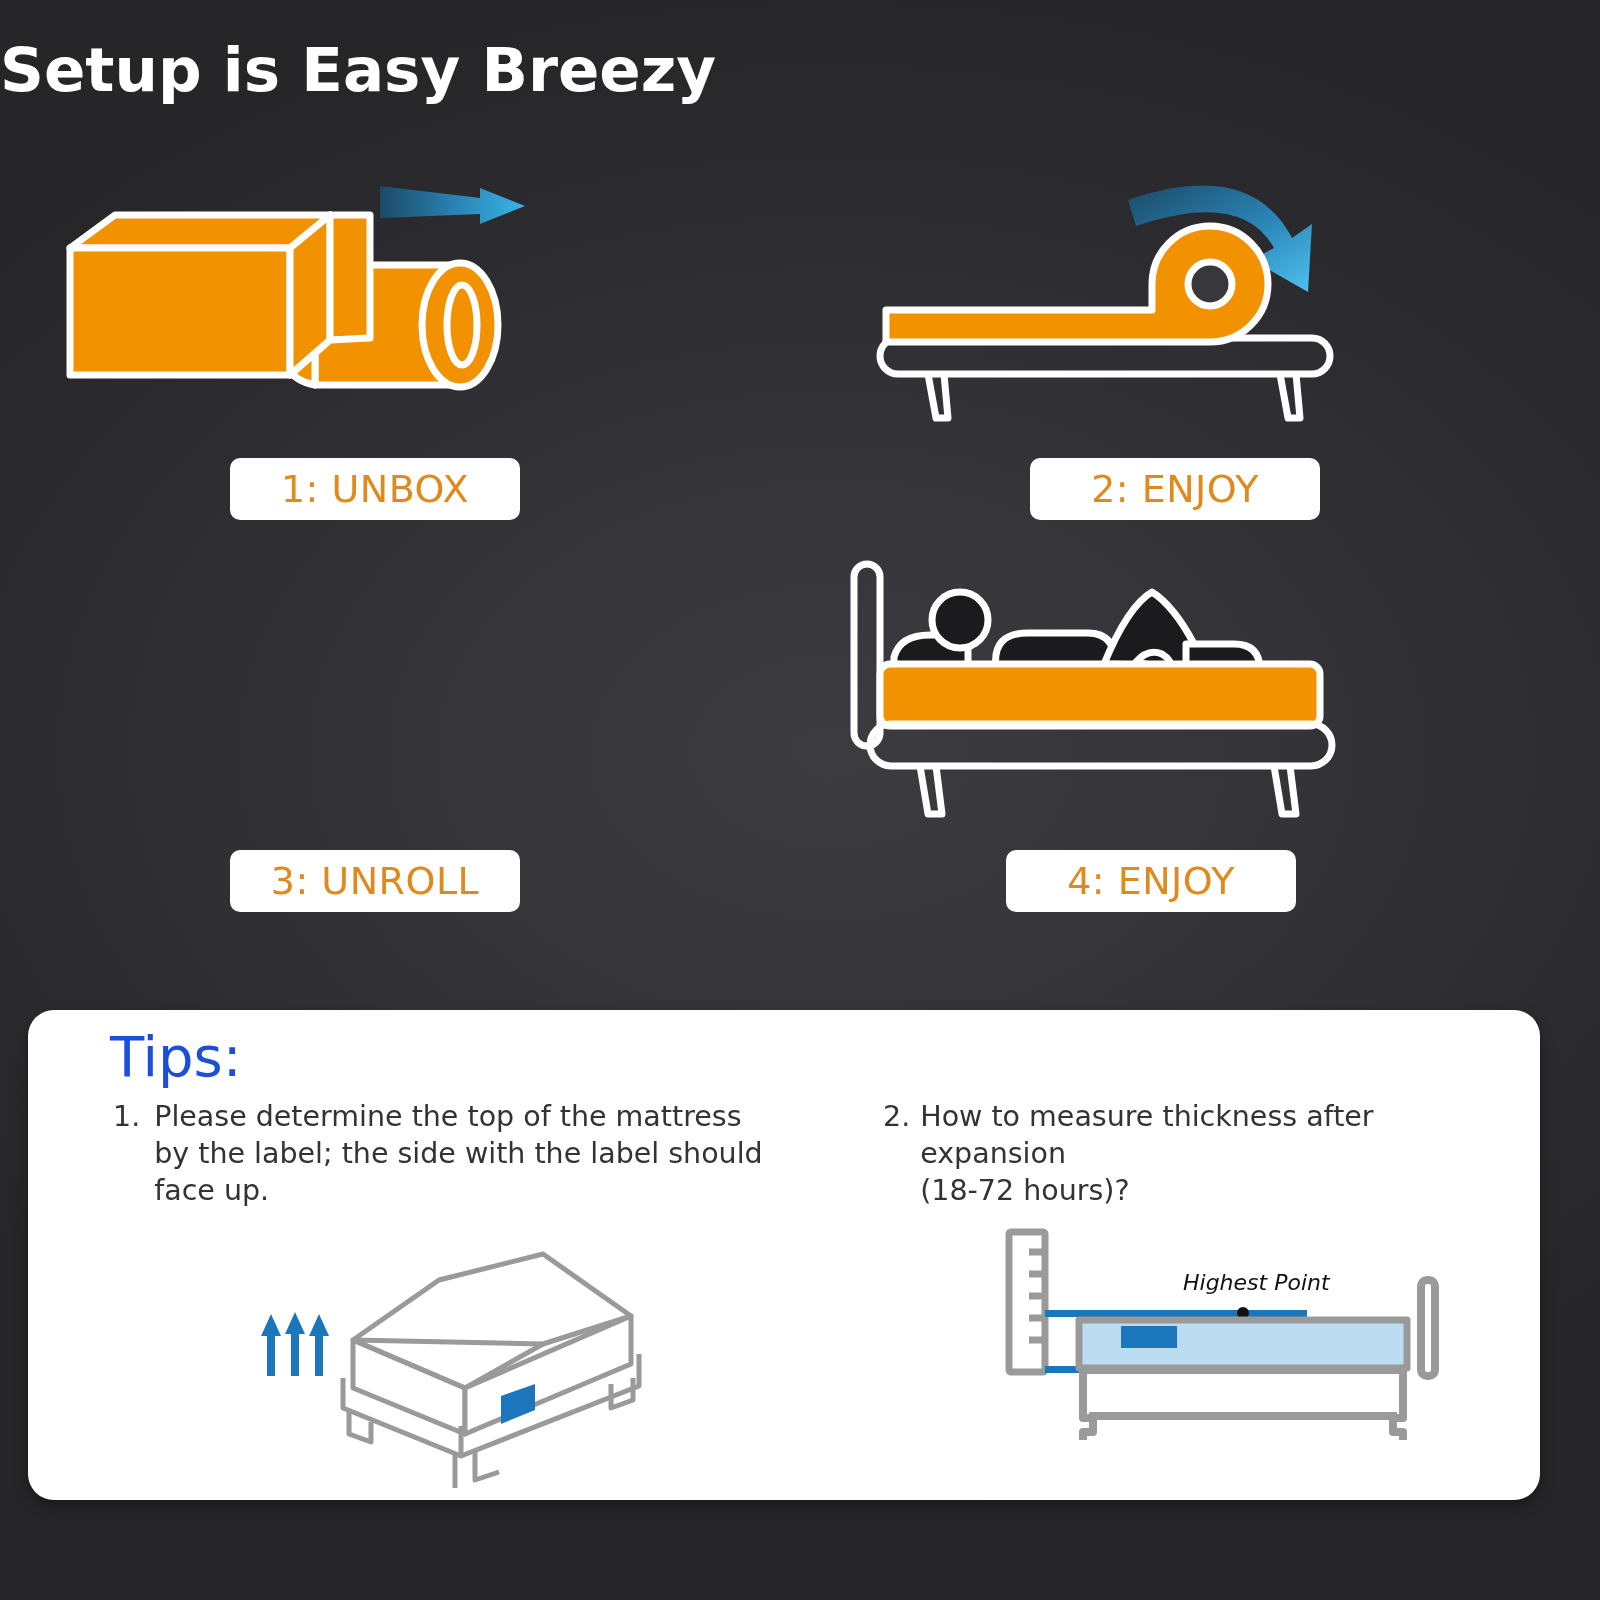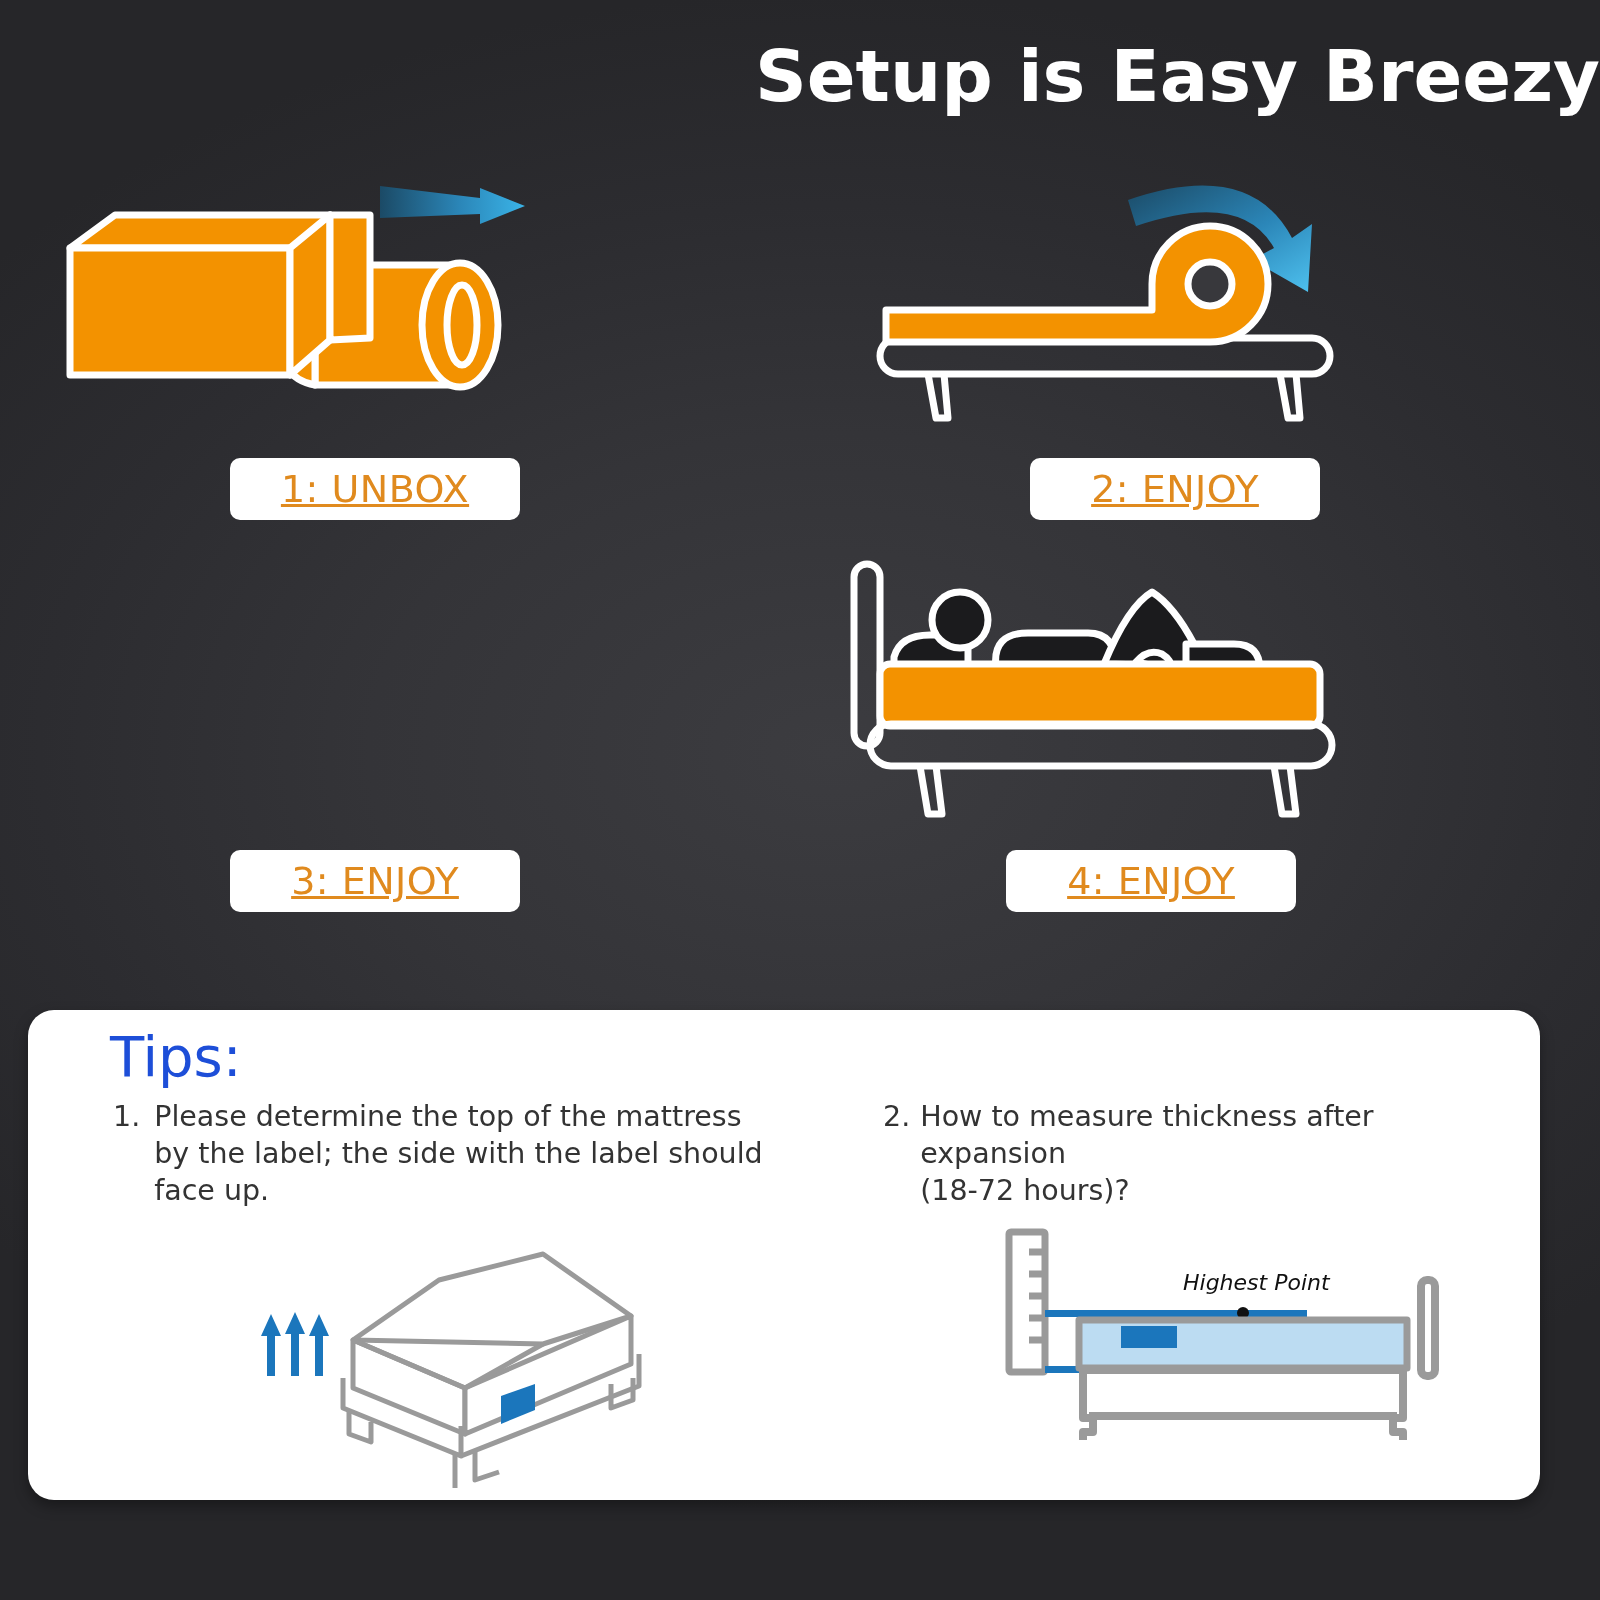--- a/index.html
+++ b/index.html
@@ -16,23 +16,23 @@
       radial-gradient(ellipse 1100px 760px at 52% 47%, #3c3c40 0%, #343438 42%, #2c2c30 72%, #262629 100%);
     font-family: "DejaVu Sans", "Liberation Sans", sans-serif;
   }
 
   
   .title {
     position: absolute;
     top: 34px;
     left: 0;
     width: 100%;
-    text-align: right;
+    text-align: left;
     color: #ffffff;
-    font-size: 72px;
+    font-size: 61px;
     font-weight: bold;
     letter-spacing: 0px;
     font-family: "DejaVu Sans", "Liberation Sans", sans-serif;
   }
 
   
   .steps {
     position: absolute;
     top: 160px;
     left: 0;
@@ -65,21 +65,20 @@
     width: 290px;
     height: 62px;
     background: #ffffff;
     border-radius: 10px;
     color: #e08a1e;
     font-size: 38px;
     line-height: 62px;
     text-align: center;
     letter-spacing: 0.5px;
     font-family: "DejaVu Sans", "Liberation Sans", sans-serif;
-    text-decoration: underline;
   }
 
   
   .tips-card {
     position: absolute;
     left: 28px;
     top: 1010px;
     width: 1512px;
     height: 490px;
     background: #ffffff;
@@ -184,21 +183,21 @@
                      A 58 58 0 1 0 292 124
                      L292 150 Z" fill="#F39200" stroke="#fff" stroke-width="7" stroke-linejoin="round"></path>
             <circle cx="350" cy="124" r="22" fill="#38383c" stroke="#fff" stroke-width="7"></circle>
           </g>
         </svg>
       </div>
       <div class="step-label">2: ENJOY</div>
     </div>
 
     <div class="step s3">
-      <div class="step-label">3: ENJOY</div>
+      <div class="step-label">3: UNROLL</div>
     </div>
 
     <div class="step s4">
       <div class="step-art">
         <svg viewBox="0 0 700 290" xmlns="http://www.w3.org/2000/svg">
 
           <g>
             <rect x="18" y="12" width="26" height="182" rx="13" fill="none" stroke="#fff" stroke-width="7"></rect>
           </g>
 

